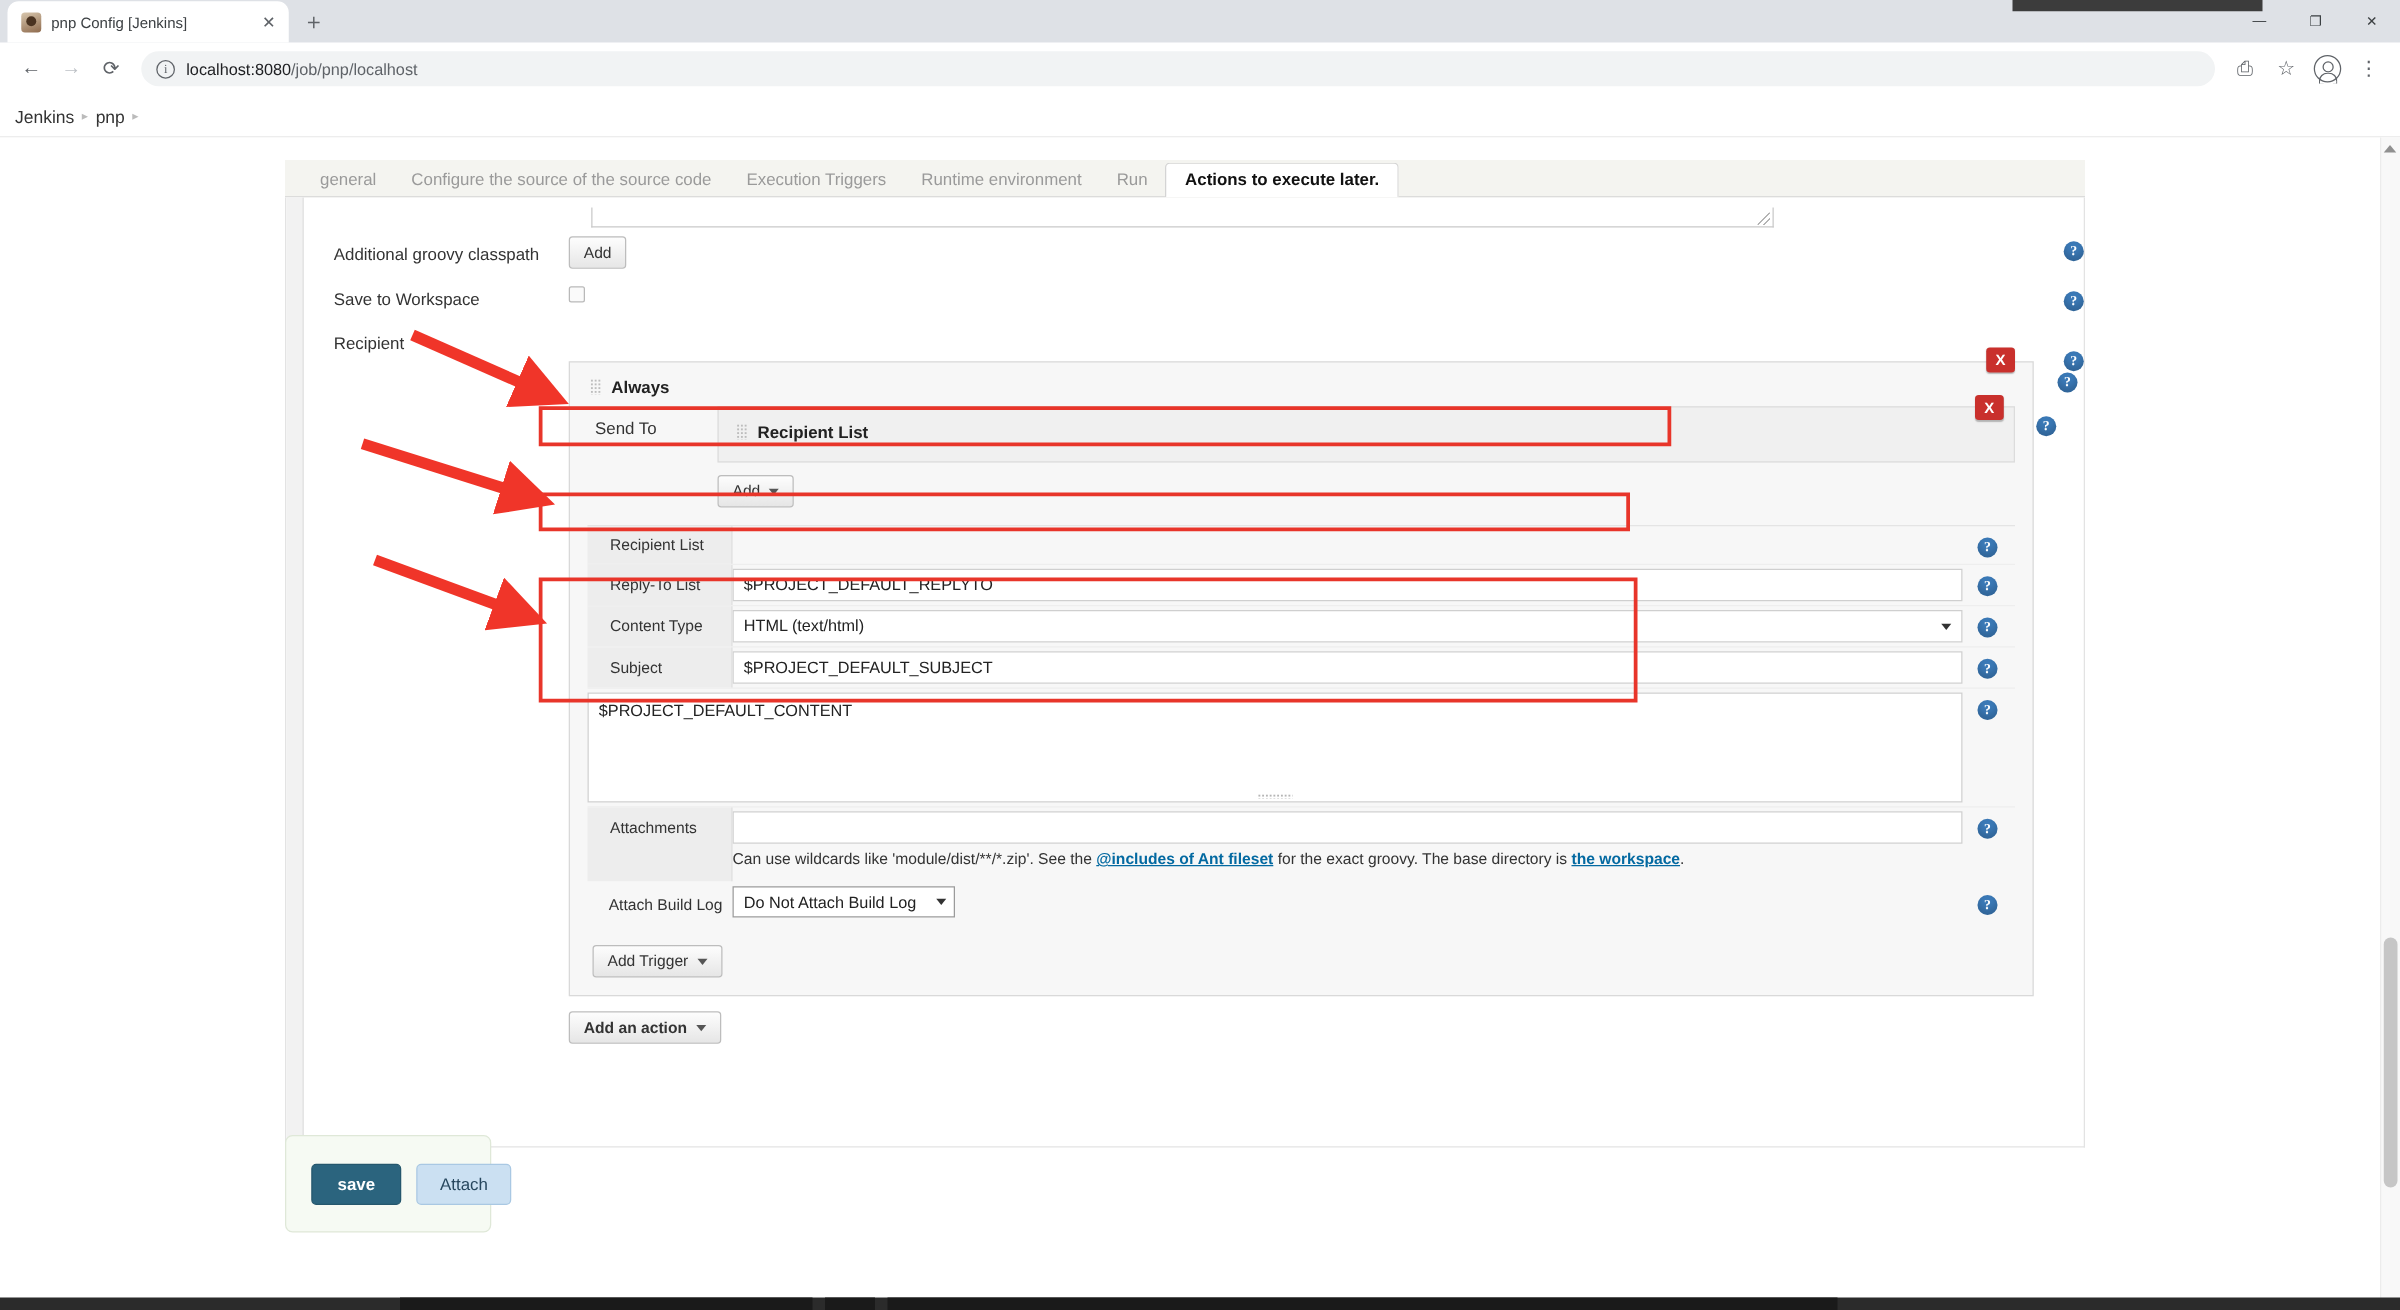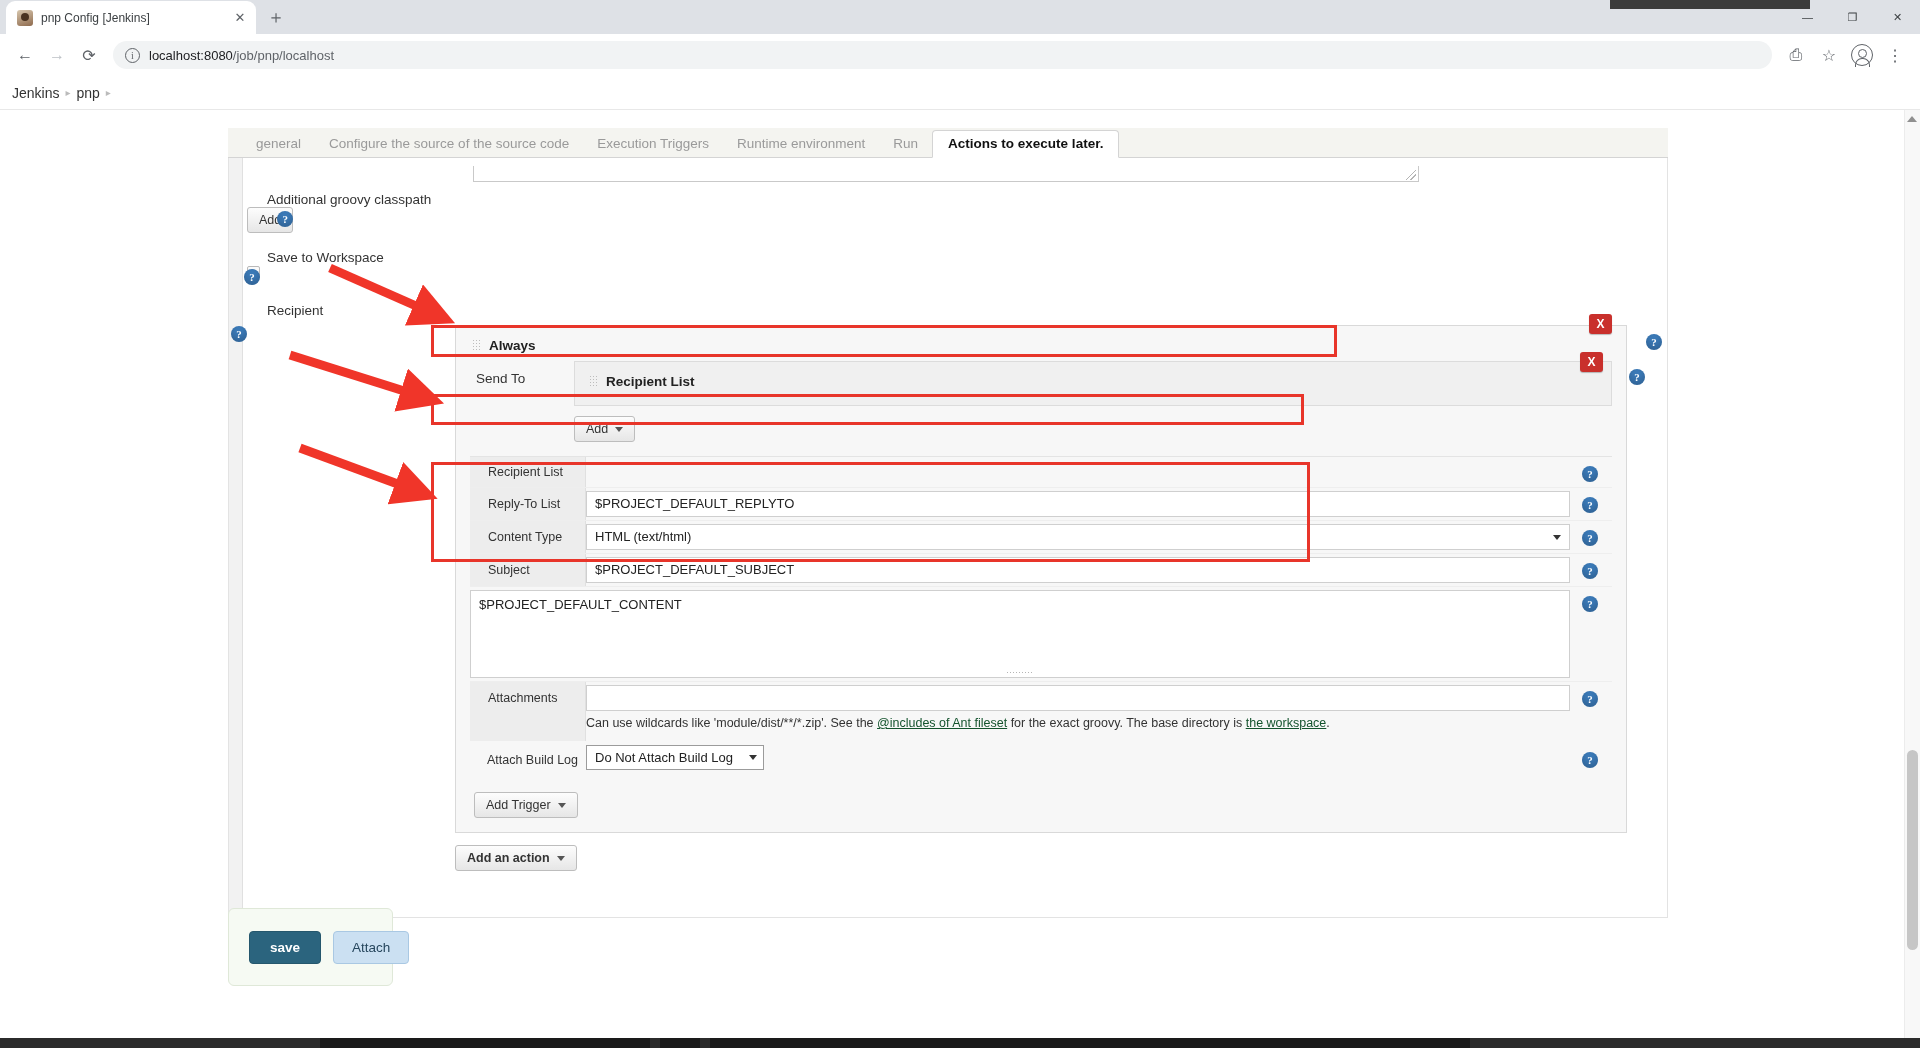--- a/index.html
+++ b/index.html
@@ -11,21 +11,21 @@
     background: #ffffff;
   }
 
   
   .browser-chrome { width: 1920px; background: #dee1e6; }
   .tabstrip {
     height: 34px; display: flex; align-items: flex-end;
     padding-left: 6px; position: relative;
   }
   .btab {
-    height: 33px; width: 250px; background: #ffffff;
+    height: 33px; width: 225px; background: #ffffff;
     border-radius: 9px 9px 0 0; display: flex; align-items: center;
     padding: 0 8px 0 11px; gap: 8px; position: relative;
   }
   .btab-favicon {
     width: 16px; height: 16px; border-radius: 3px;
     background: linear-gradient(160deg,#d8c7ae,#8e6a4d);
     position: relative; flex: none;
   }
   .btab-favicon::after {
     content: ""; position: absolute; left: 4px; top: 3px;
@@ -145,21 +145,21 @@
     border: 1px solid #c9c9c9; border-top: none; background: #fff;
     position: relative;
   }
   .top-cut .grip {
     position: absolute; right: 2px; bottom: 1px; width: 10px; height: 10px;
     background:
       linear-gradient(135deg, transparent 47%, #b4b4b4 47%, #b4b4b4 53%, transparent 53%),
       linear-gradient(135deg, transparent 70%, #b4b4b4 70%, #b4b4b4 76%, transparent 76%);
   }
 
-  .row { display: flex; align-items: flex-start; padding: 7px 0; flex-direction: column; }
+  .row { display: flex; align-items: center; padding: 7px 0; }
   .rlabel {
     width: 208px; flex: none; font-size: 13.5px; color: #333;
     padding-left: 20px; padding-top: 3px;
   }
   .rfield { flex: 1; position: relative; }
   .help-dot {
     position: absolute; right: 0; top: 2px; width: 16px; height: 16px;
   }
   .qmark {
     width: 16px; height: 16px; border-radius: 50%;
@@ -256,21 +256,21 @@
   }
   .ta-handle {
     position: absolute; left: 50%; transform: translateX(-50%); bottom: 2px;
     width: 28px; height: 4px;
     background-image: radial-gradient(#b5b5b5 40%, transparent 42%);
     background-size: 3px 3px;
   }
   .attach-note {
     font-size: 12.5px; color: #333; padding: 5px 0 3px 0;
   }
-  .attach-note a { color: #14532d; }
+  .attach-note a { color: #0369a1; font-weight: bold; }
   .smallsel {
     width: 178px; height: 25px; border: 1px solid #9b9b9b; background: #fff;
     font-size: 13px; color: #222; padding: 0 6px 0 8px;
     display: flex; align-items: center; justify-content: space-between;
   }
 
   .add-trigger-wrap { padding-top: 14px; padding-left: 4px; }
   .add-action-wrap { margin-left: 208px; padding-top: 12px; }
 
   

